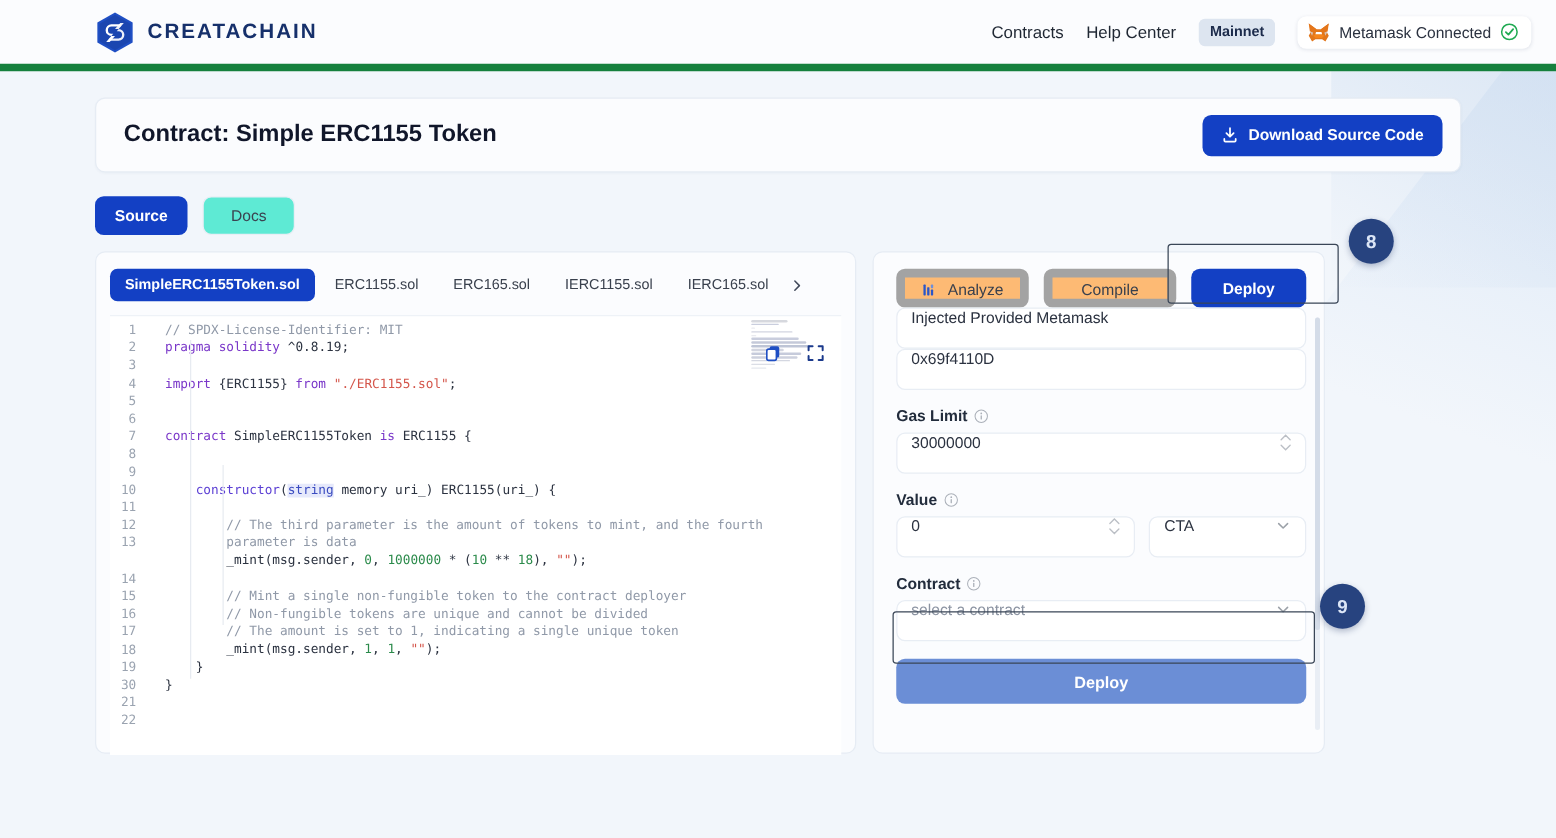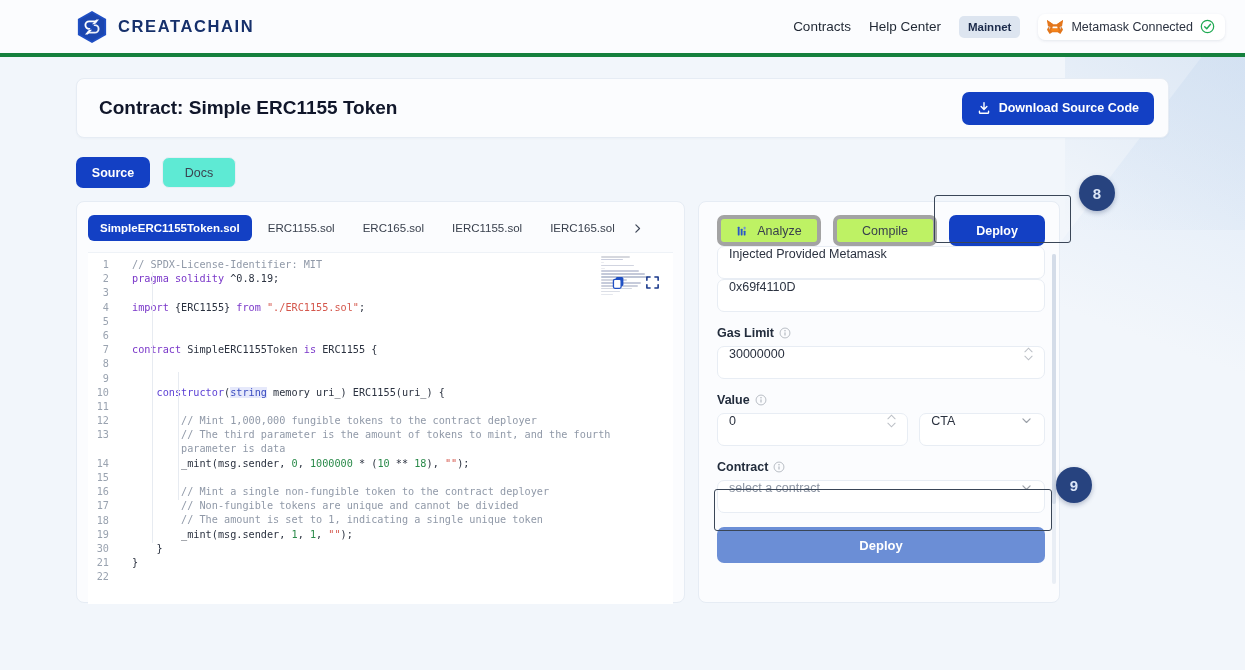--- a/index.html
+++ b/index.html
@@ -25,21 +25,21 @@
     pointer-events: none;
   }
 
   
   .header {
     position: relative;
     height: 57px;
     background: #fbfcfe;
     display: flex; align-items: center;
     padding: 0 20px 0 76px;
-    border-bottom: 4px solid #15803d;
+    border-bottom: 6px solid #15803d;
   }
   .brand { display: flex; align-items: center; gap: 10px; }
   .logo-hex { width: 32px; height: 34px; display: block; }
   .brand-name {
     font-size: 16.5px; font-weight: 700; letter-spacing: 1.6px;
     color: #16306b;
   }
   .nav { margin-left: auto; display: flex; align-items: center; gap: 18px; }
   .nav-link { font-size: 13.5px; color: #1f2733; cursor: pointer; }
   .net-badge {
@@ -165,21 +165,21 @@
     padding: 13px 14px 0 18px;
     position: relative;
     overflow: hidden;
   }
   .mode-tabs { display: flex; gap: 12px; }
   .mode-tab {
     flex: 1; height: 31px; border-radius: 7px;
     display: flex; align-items: center; justify-content: center; gap: 7px;
     font-size: 12.5px; cursor: pointer;
   }
-  .mode-tab.idle { background: #bef264; color: #39404d; border: 4px solid #a3a3a3; }
+  .mode-tab.idle { background: #fdba74; color: #39404d; border: 7px solid #a3a3a3; align-items: flex-end; }
   .mode-tab.active { background: #1340c4; color: #fff; font-weight: 600; }
   .analyze-ic { width: 14px; height: 14px; display: block; }
 
   .field-label {
     font-size: 12.5px; font-weight: 700; color: #222c3c;
     margin: 14px 0 6px 0; display: flex; align-items: center; gap: 5px;
   }
   .info-ic { width: 12px; height: 12px; display: block; opacity: .55; cursor: pointer; }
 
   .ctrl {
@@ -369,21 +369,20 @@
             <div class="ln"><span class="kw">pragma</span> <span class="kw">solidity</span> <span class="fn">^0.8.19;</span></div>
             <div class="ln">&nbsp;</div>
             <div class="ln"><span class="kw">import</span> <span class="fn">{ERC1155}</span> <span class="kw">from</span> <span class="str">"./ERC1155.sol"</span><span class="fn">;</span></div>
             <div class="ln">&nbsp;</div>
             <div class="ln">&nbsp;</div>
             <div class="ln"><span class="kw">contract</span> <span class="fn">SimpleERC1155Token</span> <span class="kw">is</span> <span class="fn">ERC1155 {</span></div>
             <div class="ln">&nbsp;</div>
             <div class="ln">&nbsp;</div>
             <div class="ln">    <span class="kw2">constructor</span><span class="fn">(</span><span class="typ">string</span><span class="fn"> memory uri_) ERC1155(uri_) {</span></div>
             <div class="ln">&nbsp;</div>
-            <div class="ln">        <span class="cm">// Mint 1,000,000 fungible tokens to the contract deployer</span></div>
             <div class="ln">        <span class="cm">// The third parameter is the amount of tokens to mint, and the fourth</span></div>
             <div class="ln">        <span class="cm">parameter is data</span></div>
             <div class="ln">        <span class="fn">_mint(msg.sender, </span><span class="num">0</span><span class="fn">, </span><span class="num">1000000</span><span class="fn"> * (</span><span class="num">10</span><span class="fn"> ** </span><span class="num">18</span><span class="fn">), </span><span class="str">""</span><span class="fn">);</span></div>
             <div class="ln">&nbsp;</div>
             <div class="ln">        <span class="cm">// Mint a single non-fungible token to the contract deployer</span></div>
             <div class="ln">        <span class="cm">// Non-fungible tokens are unique and cannot be divided</span></div>
             <div class="ln">        <span class="cm">// The amount is set to 1, indicating a single unique token</span></div>
             <div class="ln">        <span class="fn">_mint(msg.sender, </span><span class="num">1</span><span class="fn">, </span><span class="num">1</span><span class="fn">, </span><span class="str">""</span><span class="fn">);</span></div>
             <div class="ln">    <span class="fn">}</span></div>
             <div class="ln"><span class="fn">}</span></div>

